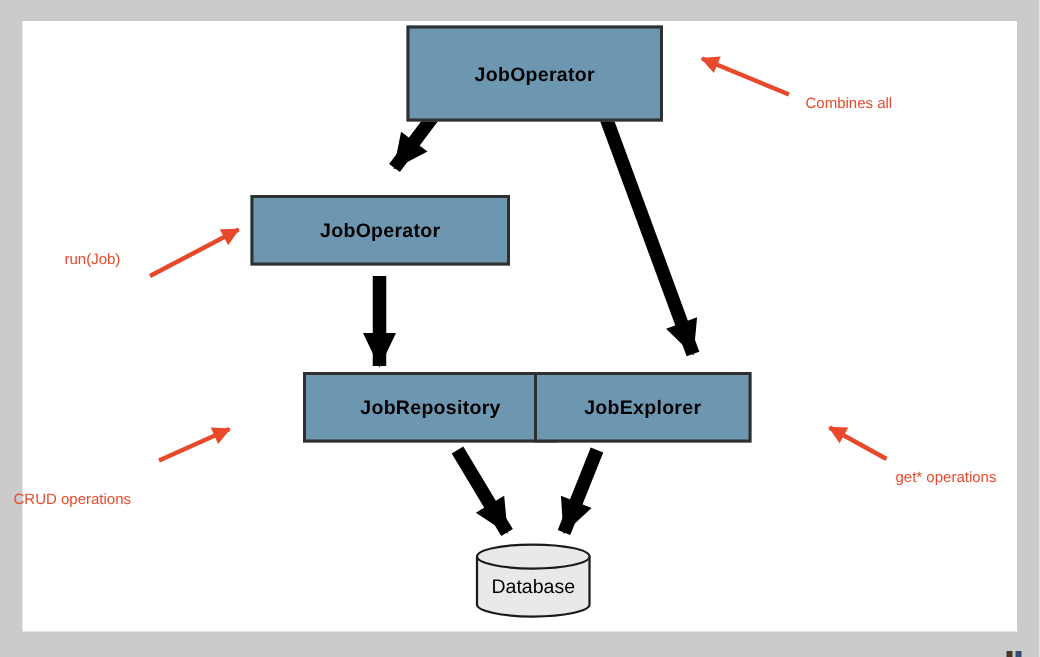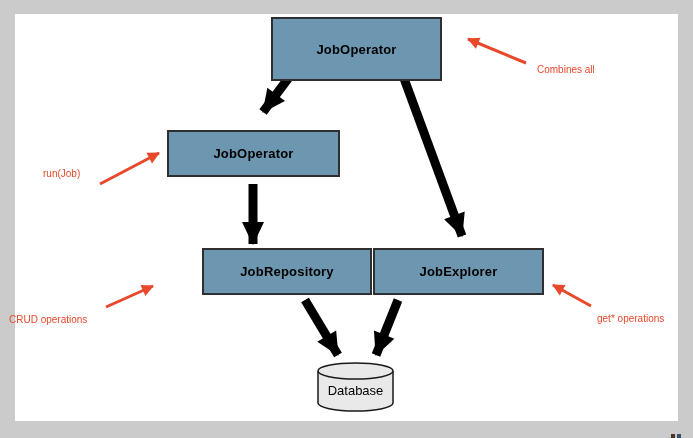--- a/index.html
+++ b/index.html
@@ -62,39 +62,39 @@
     align-items: center;
     justify-content: center;
     font-size: 13px;
     font-weight: bold;
     color: var(--node-text, #000000);
     letter-spacing: 0.2px;
   }
   #node-job-operator   { left: 271px; top: 17px;  width: 171px; height: 64px; justify-content: center; }
   #node-job-launcher   { left: 167px; top: 130px; width: 173px; height: 47px; }
   #node-job-repository { left: 167px; top: 248px; width: 170px; height: 47px; margin-left: 35px; }
-  #node-job-explorer   { left: 373px; top: 248px; width: 171px; height: 47px; }
+  #node-job-explorer   { left: 356px; top: 248px; width: 145px; height: 47px; }
   .db-label {
     position: absolute;
     left: 318px;
     top: 383px;
     width: 75px;
     text-align: center;
     font-size: 13px;
     color: #000000;
   }
   .annotation {
     position: absolute;
     font-size: 10px;
     color: var(--annotation-red, #e8492b);
     white-space: nowrap;
   }
   #ann-combines-all { left: 537px; top: 64px; }
   #ann-run-job      { left: 43px;  top: 168px; }
-  #ann-crud         { left: 9px;   top: 314px; }
+  #ann-crud         { left: 9px;   top: 328px; }
   #ann-get          { left: 597px; top: 313px; }
   .speck {
     position: absolute;
     width: 4px;
     height: 4px;
   }
   #speck-1 { left: 671px; top: 434px; background: #4a3422; }
   #speck-2 { left: 677px; top: 434px; background: #33506e; }
 </style>
 </head>

